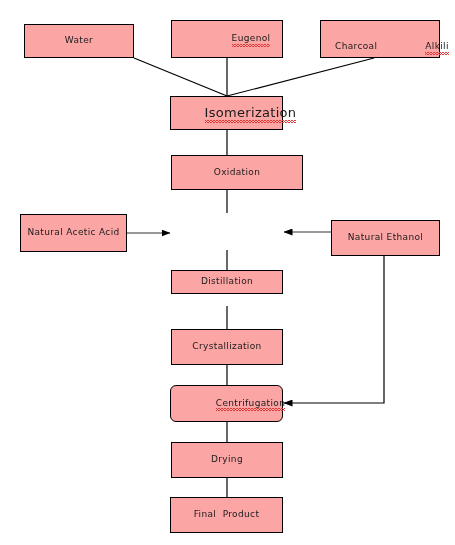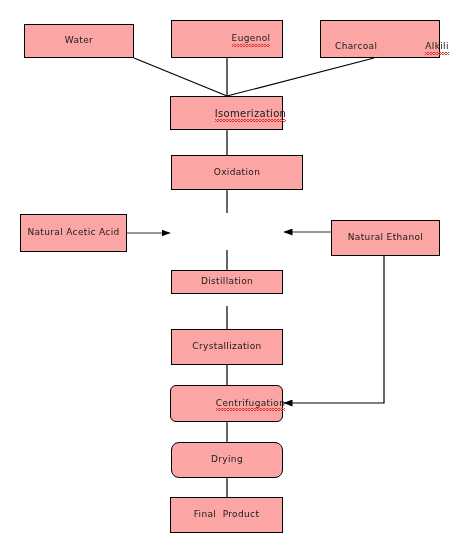--- a/index.html
+++ b/index.html
@@ -40,21 +40,21 @@
     display: inline-block;
     color: #1a1a1a;
     font-size: 9px;
     line-height: 1.1;
     letter-spacing: 0.35px;
     white-space: pre;
     text-align: center;
   }
   
   .node.emph .node-label {
-    font-size: 10px;
+    font-size: 13px;
     letter-spacing: 0.3px;
   }
   
   .node.split {
     justify-content: space-between;
     padding: 16px 12px 0 14px;
   }
   
   .squiggle {
     position: relative;
@@ -166,21 +166,21 @@
   </div>
 
   <div class="node" style="left:171px; top:329px; width:112px; height:36px;">
     <span class="node-label">Crystallization</span>
   </div>
 
   <div class="node" style="left:170px; top:385px; width:113px; height:37px;border-radius:6px;">
     <span class="node-label squiggle">Centrifugation</span>
   </div>
 
-  <div class="node" style="left:171px; top:442px; width:112px; height:36px;border-radius:8px;">
+  <div class="node" style="left:171px; top:442px; width:112px; height:36px;">
     <span class="node-label">Drying</span>
   </div>
 
   <div class="node" style="left:170px; top:497px; width:113px; height:36px;">
     <span class="node-label">Final  Product</span>
   </div>
 
 </div>
 
 </body></html>

